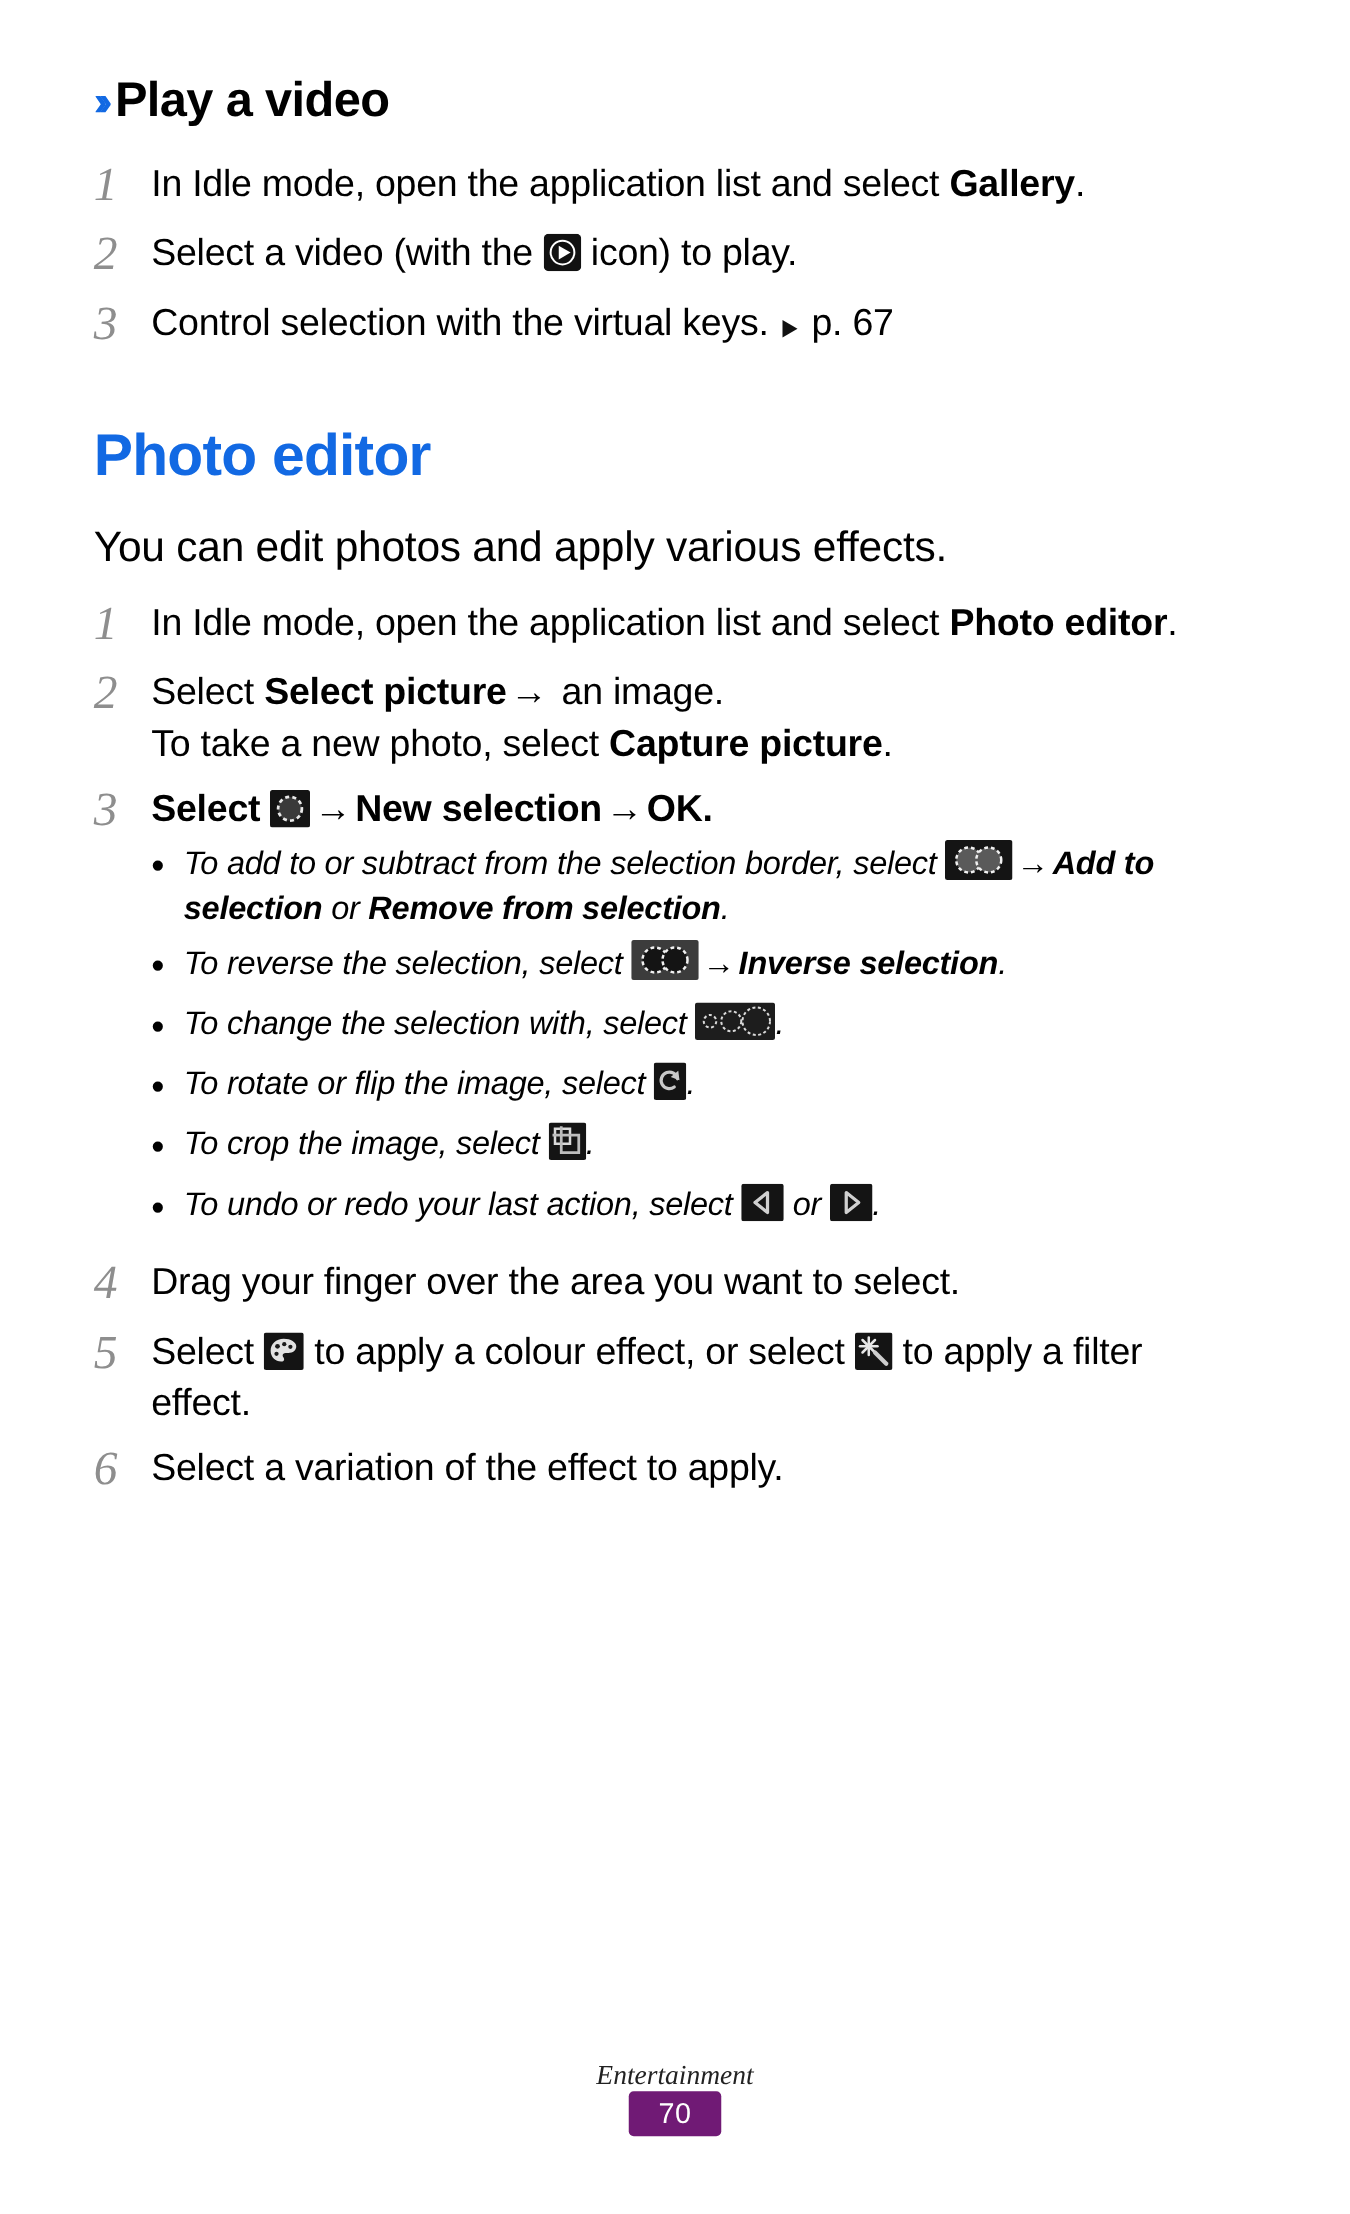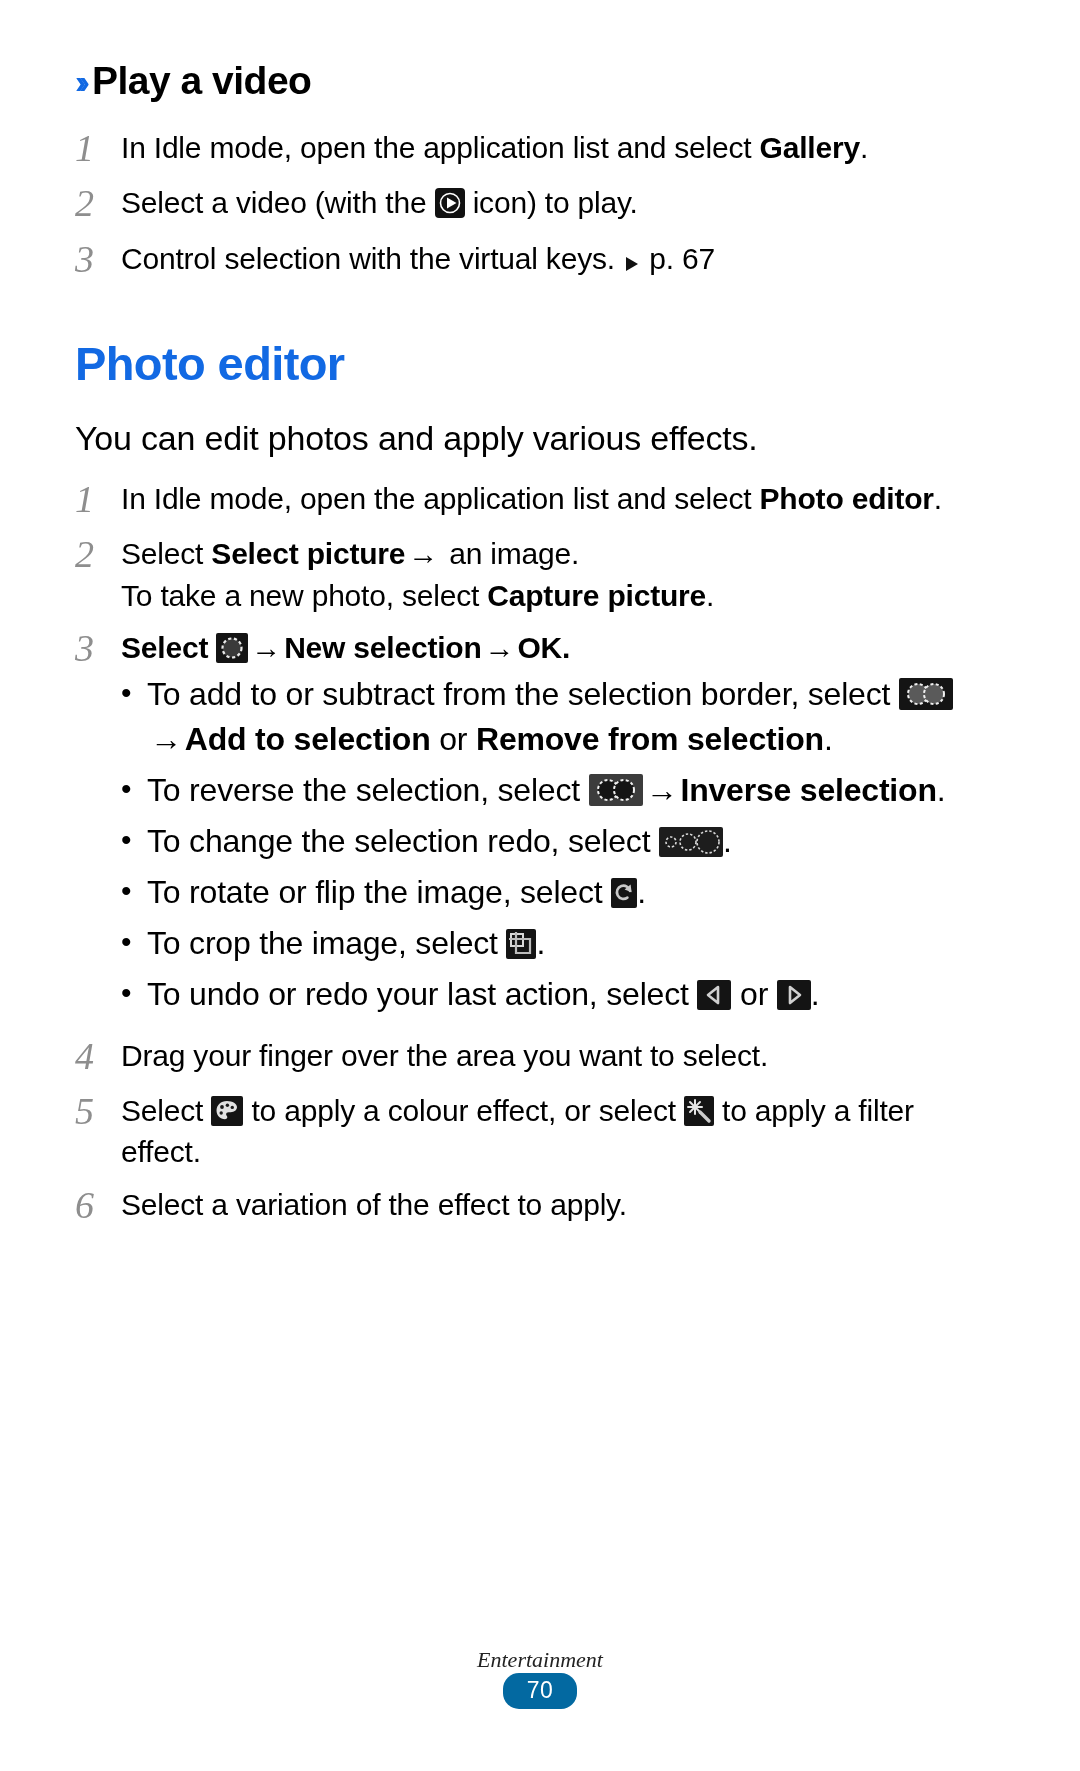--- a/index.html
+++ b/index.html
@@ -95,23 +95,24 @@
   }
   .bullet-dot {
     flex: 0 0 auto;
     width: 26px;
     font-size: 30px;
     line-height: 1.38;
     text-align: left;
   }
   .bullet-body {
     flex: 1 1 auto;
-    font-size: 32px;
+    font-size: 26px;
     line-height: 1.38;
     letter-spacing: -0.2px;
+    font-style: italic;
   }
 
   
   .ic {
     display: inline-block;
     vertical-align: -5px;
     position: relative;
   }
   .ic svg { display: block; }
 
@@ -129,25 +130,25 @@
     font-family: "Liberation Serif", "DejaVu Serif", serif;
     font-style: italic;
     font-size: 22px;
     color: #222;
     margin-bottom: 0;
   }
   .page-badge {
     display: inline-block;
     min-width: 50px;
     padding: 4px 12px 5px;
-    background: #0369a1;
+    background: #701a75;
     color: #ffffff;
     font-size: 23px;
     font-weight: normal;
-    border-radius: 16px;
+    border-radius: 4px;
     letter-spacing: 0.5px;
   }
 </style>
 </head>
 <body>
 
 <div class="page">
 
   <h2 class="sub-heading">
     <span class="chevron-double">››</span>
@@ -237,21 +238,21 @@
                     <circle cx="19" cy="16" r="10"></circle>
                     <circle cx="35" cy="16" r="10"></circle>
                   </g>
                 </svg></span><span class="arrow">→</span><b>Inverse selection</b><span>.</span>
           </div>
         </div>
 
         <div class="bullet" style="padding-left:0">
           <div class="bullet-dot">•</div>
           <div class="bullet-body">
-            <span>To change the selection redo, select </span><span class="ic"><svg width="64" height="30" viewBox="0 0 64 30">
+            <span>To change the selection with, select </span><span class="ic"><svg width="64" height="30" viewBox="0 0 64 30">
                   <rect x="0" y="0" width="64" height="30" rx="2" fill="#1d1d1d"></rect>
                   <g fill="none" stroke="#d9d9d9" stroke-width="1.6" stroke-dasharray="2.4 2">
                     <circle cx="12" cy="15" r="5"></circle>
                     <circle cx="29" cy="15" r="8"></circle>
                     <circle cx="49" cy="15" r="11"></circle>
                   </g>
                 </svg></span><span>.</span>
           </div>
         </div>
 

